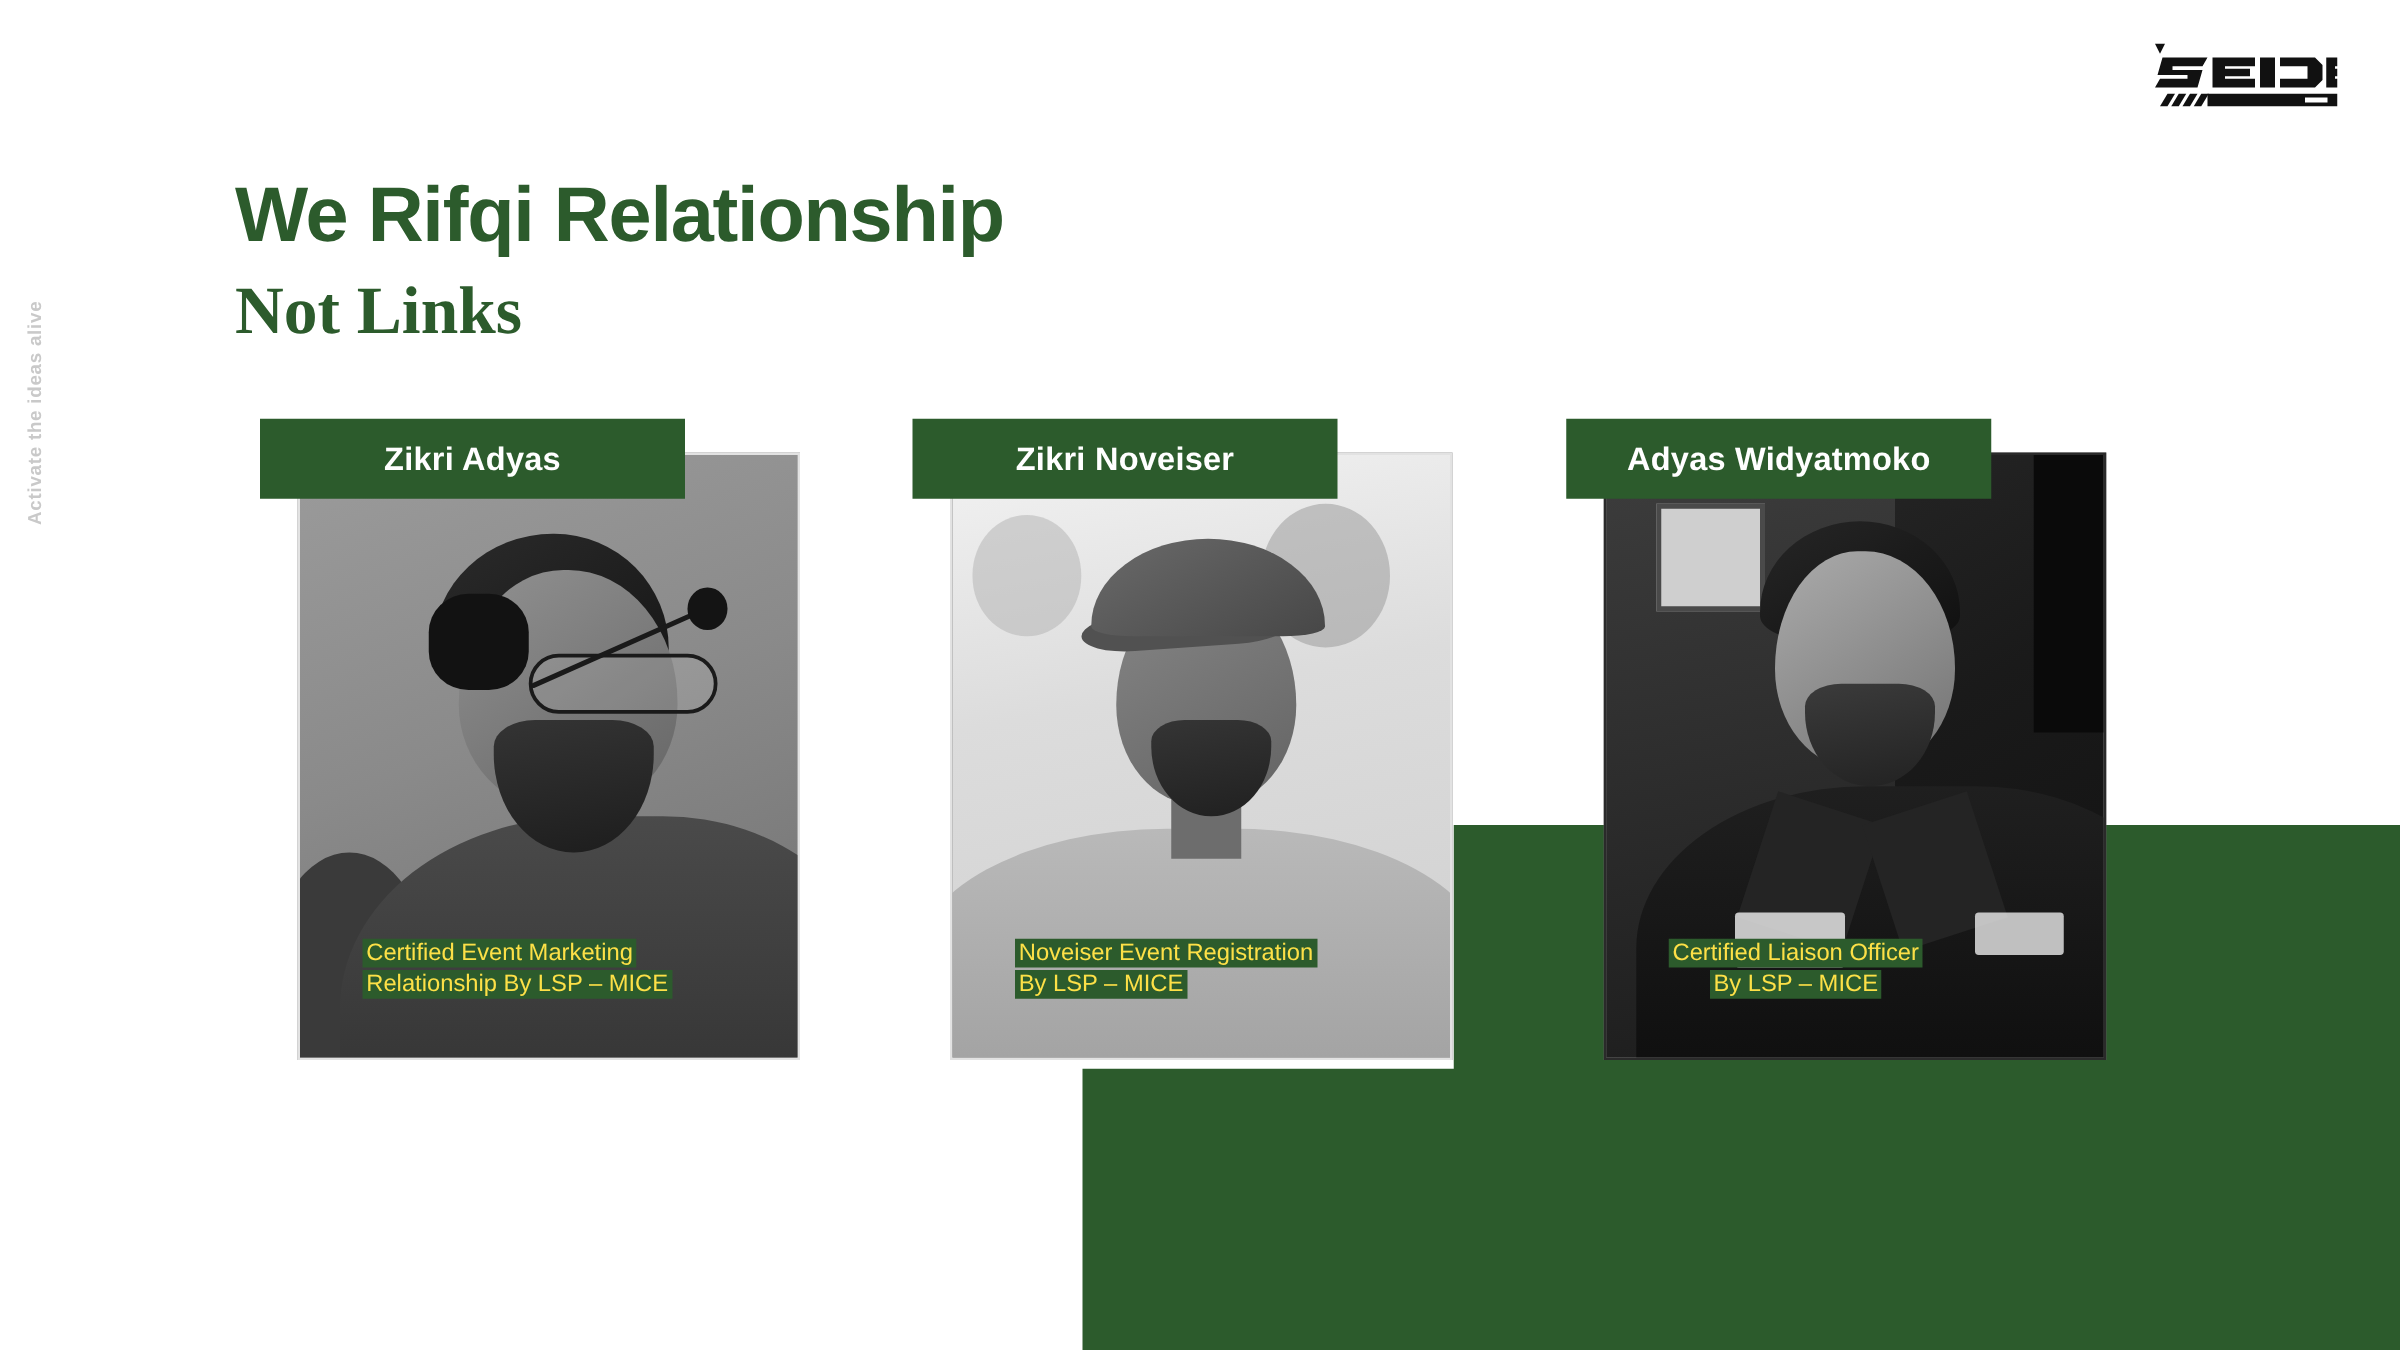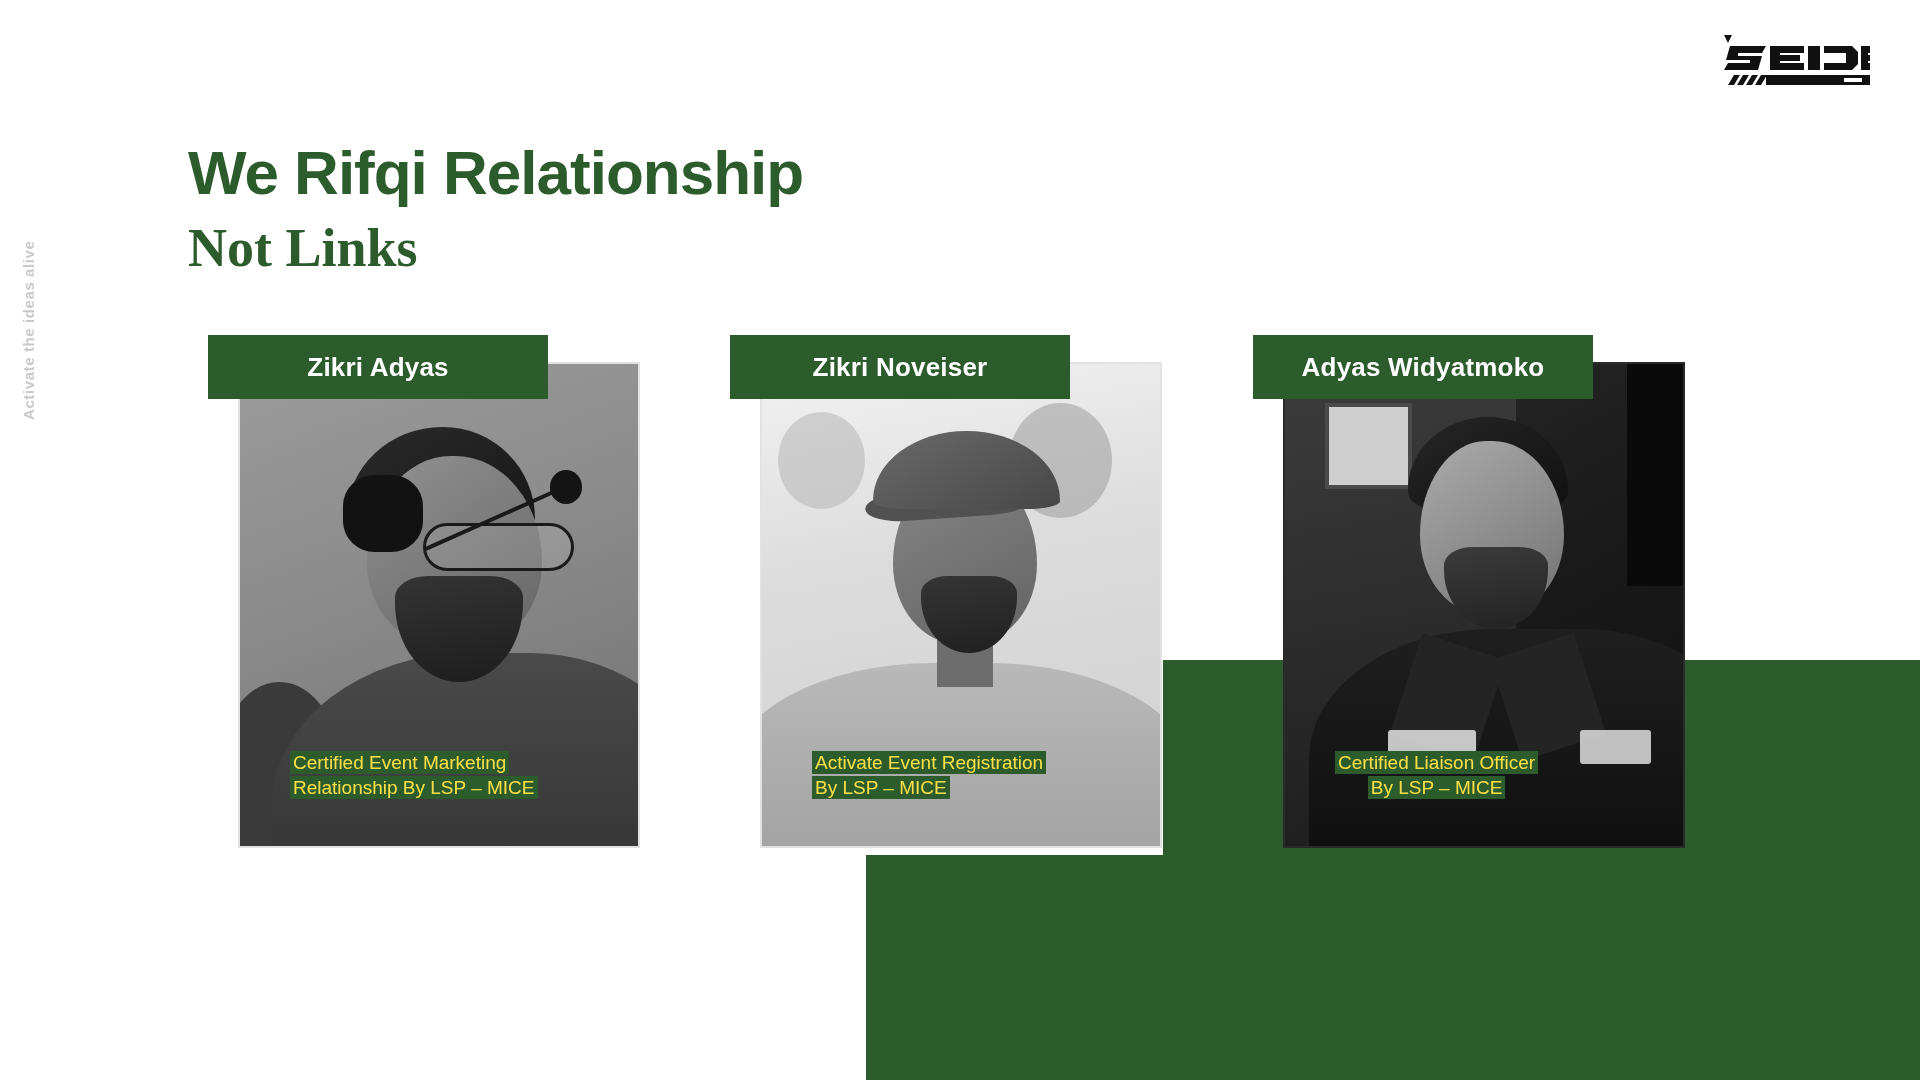--- a/index.html
+++ b/index.html
@@ -379,21 +379,21 @@
         <div class="blob blur1"></div>
         <div class="blob blur2"></div>
         <div class="bodyshape"></div>
         <div class="neck"></div>
         <div class="head"></div>
         <div class="beard"></div>
         <div class="brim"></div>
         <div class="cap"></div>
       </div>
       <div class="caption">
-        <span>Activate Event Registration</span><br>
+        <span>Noveiser Event Registration</span><br>
         <span>By LSP – MICE</span>
       </div>
     </div>
     <div class="badge">Zikri Noveiser</div>
   </div>
 
   <div class="member" style="left:1283px; top:335px;">
     <div class="photo-frame" style="border-color:#2a2a2a;text-align:center;">
       <div class="photo-img pp p3">
         <div class="bg"></div>

